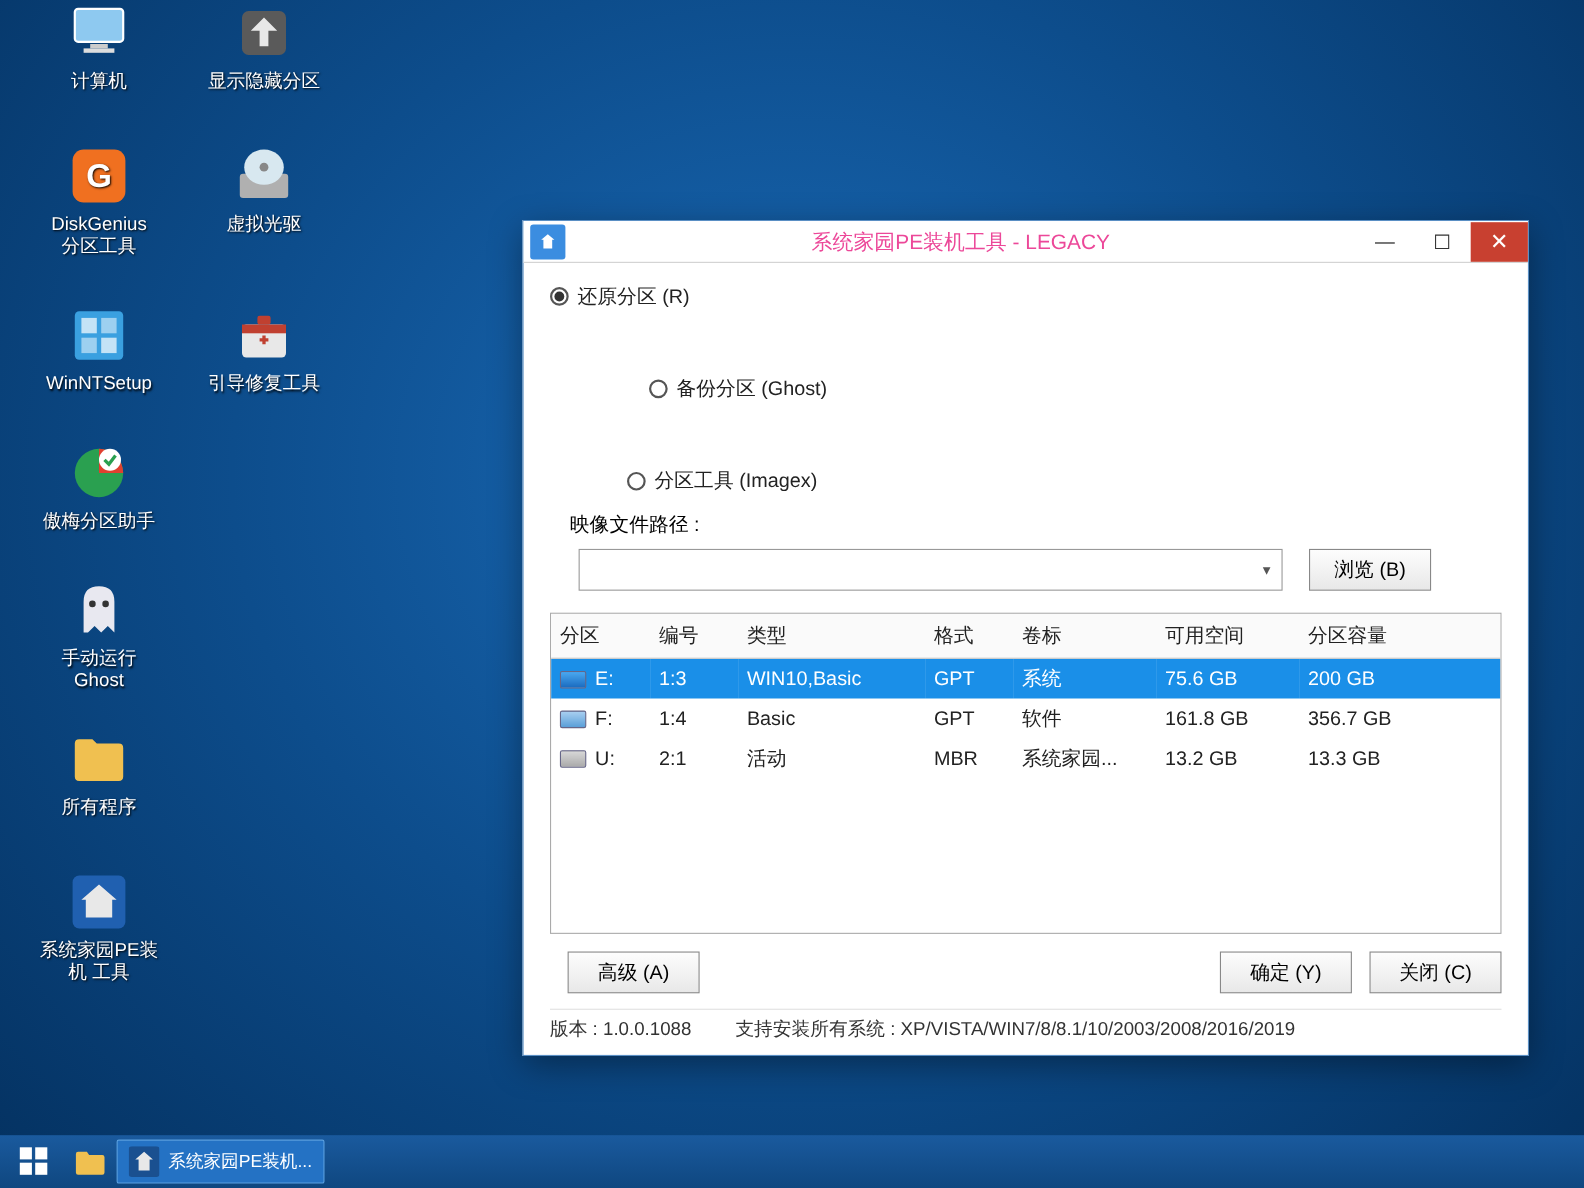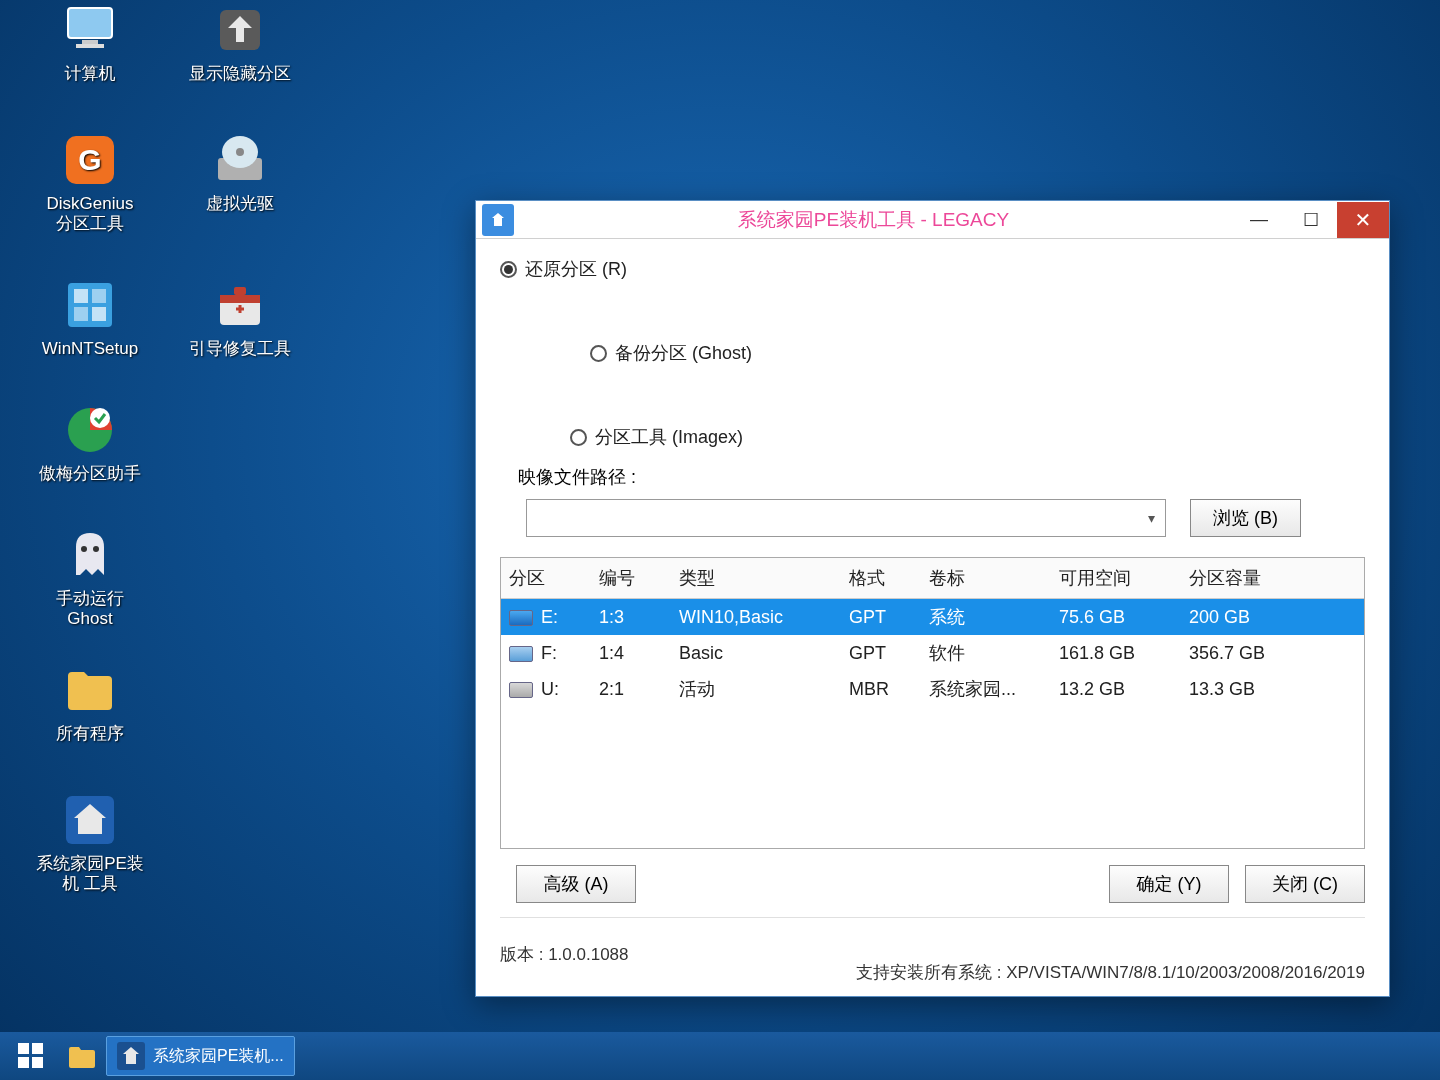--- a/index.html
+++ b/index.html
@@ -54,21 +54,21 @@
 .drive-ico { display: inline-block; width: 24px; height: 16px; background: linear-gradient(180deg,#a8cff0,#5a9fd8); border-radius: 2px; margin-right: 8px; vertical-align: middle; border: 1px solid #668; }
 .drive-ico.usb { background: linear-gradient(180deg,#d8d8d8,#aaa); }
 .drive-ico.blue { background: linear-gradient(180deg,#4aa8f0,#1a6bc0); }
 
 
 .bottom-row { display: flex; align-items: center; margin-bottom: 14px; }
 .bottom-row .spacer { flex: 1; }
 .bottom-row .btn { margin-left: 16px; min-width: 120px; }
 
 .status-row { display: flex; align-items: center; font-size: 17px; color: #333; padding: 6px 0 4px 0; border-top: 1px solid #e0e0e0; gap: 40px; }
-.status-row .support { flex: 1; text-align: right; white-space: nowrap; overflow: hidden; margin-top: 37px; }
+.status-row .support { flex: 1; white-space: nowrap; overflow: hidden; }
 </style>
 </head>
 <body>
 
 <div class="desktop">
 
   <div class="desktop-icon" style="top:0;left:20px">
     <div class="ico">
       <svg width="56" height="56" viewBox="0 0 56 56">
           <rect x="6" y="6" width="44" height="30" rx="3" fill="#8ec9f0" stroke="#fff" stroke-width="2"></rect>

